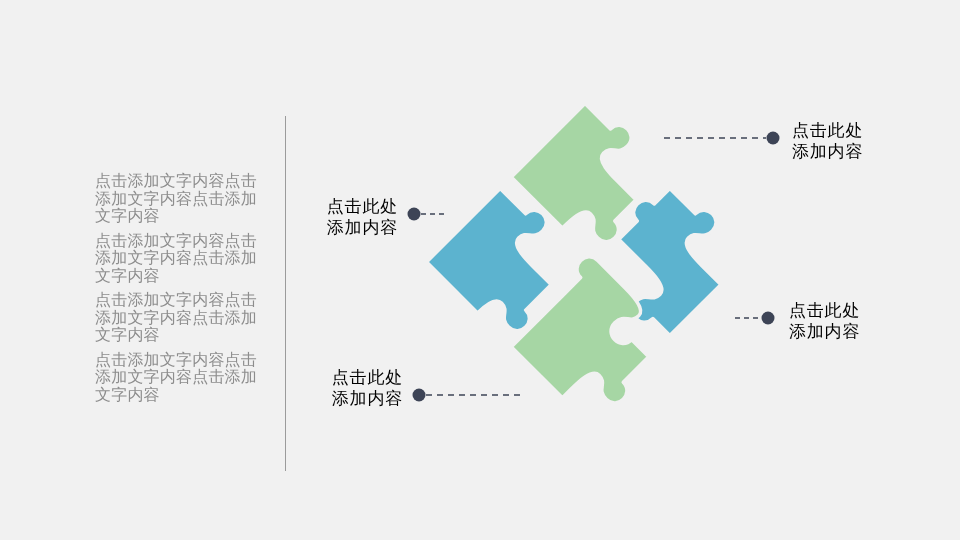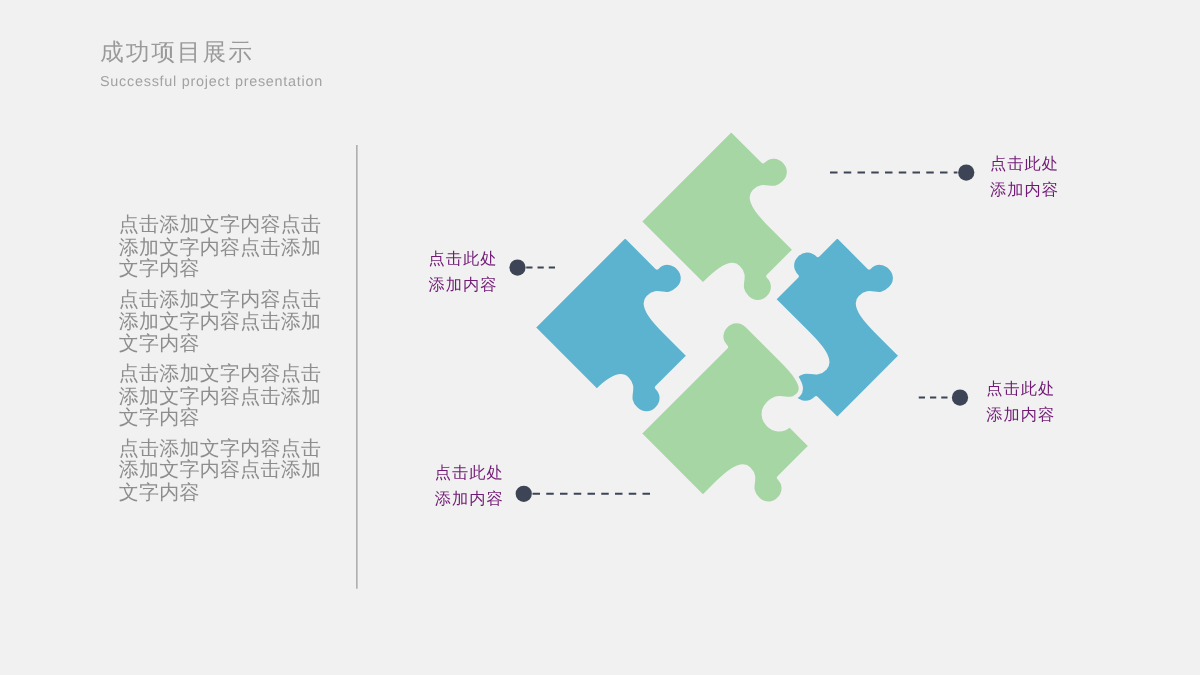--- a/index.html
+++ b/index.html
@@ -71,23 +71,23 @@
     margin-bottom: 7px;
     text-align: justify;
   }
   .para:last-child { margin-bottom: 0; }
 
   
   .callout {
     position: absolute;
   }
   .callout-line1, .callout-line2 {
-    font-size: 13px;
+    font-size: 17px;
     line-height: 21px;
-    color: #701a75;
+    color: #000000;
     letter-spacing: 0.8px;
     white-space: nowrap;
     font-family: Liberation Serif, serif;
   }
   .callout.align-right { text-align: right; }
 
   
   #connectors {
     position: absolute;
     left: 0; top: 0;
@@ -102,24 +102,20 @@
     top: 92px;
     width: 340px;
     height: 340px;
   }
 </style>
 </head>
 <body>
 
 <div id="slide">
 
-  <div id="header">
-    <div id="title-cn">成功项目展示</div>
-    <div id="title-en">Successful project presentation</div>
-  </div>
 
   <div id="divider"></div>
 
   <div id="body-text">
     <div class="para">点击添加文字内容点击添加文字内容点击添加文字内容</div>
     <div class="para">点击添加文字内容点击添加文字内容点击添加文字内容</div>
     <div class="para">点击添加文字内容点击添加文字内容点击添加文字内容</div>
     <div class="para">点击添加文字内容点击添加文字内容点击添加文字内容</div>
   </div>
 

